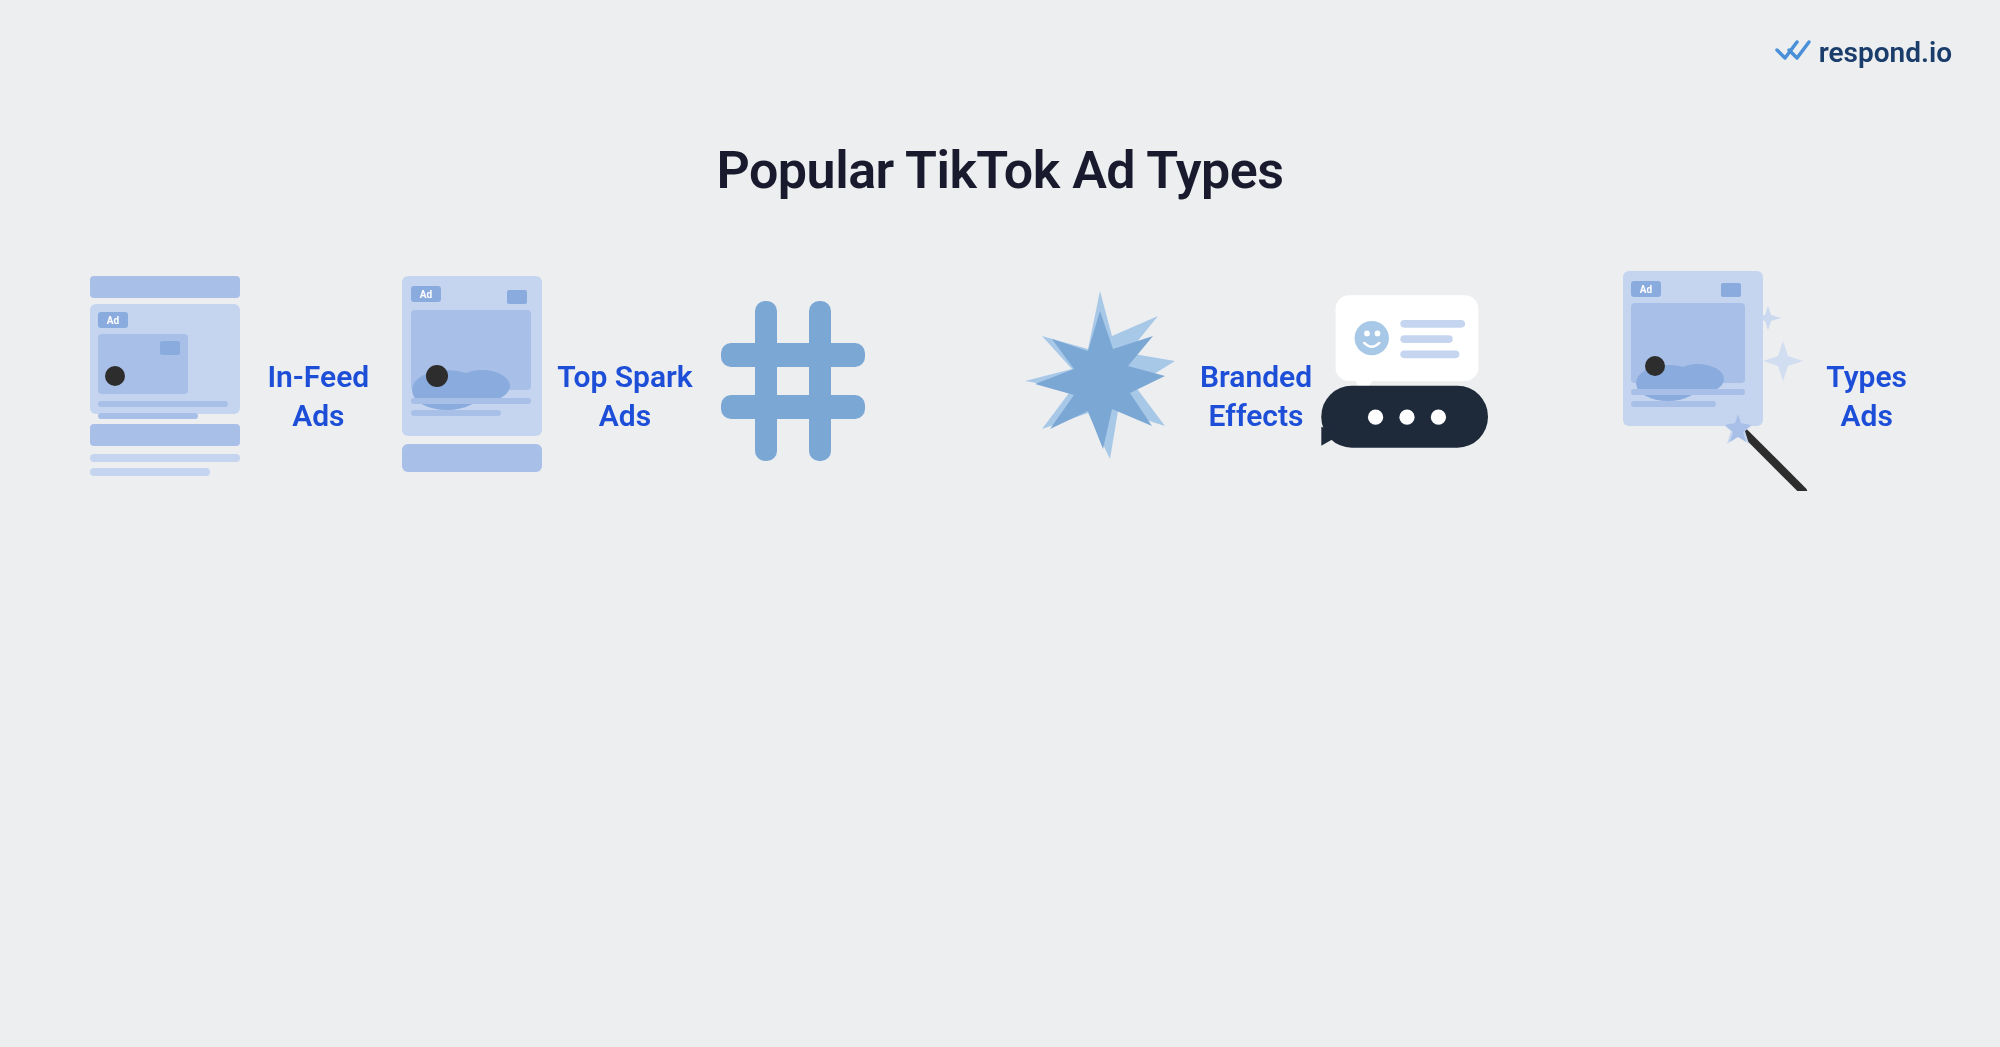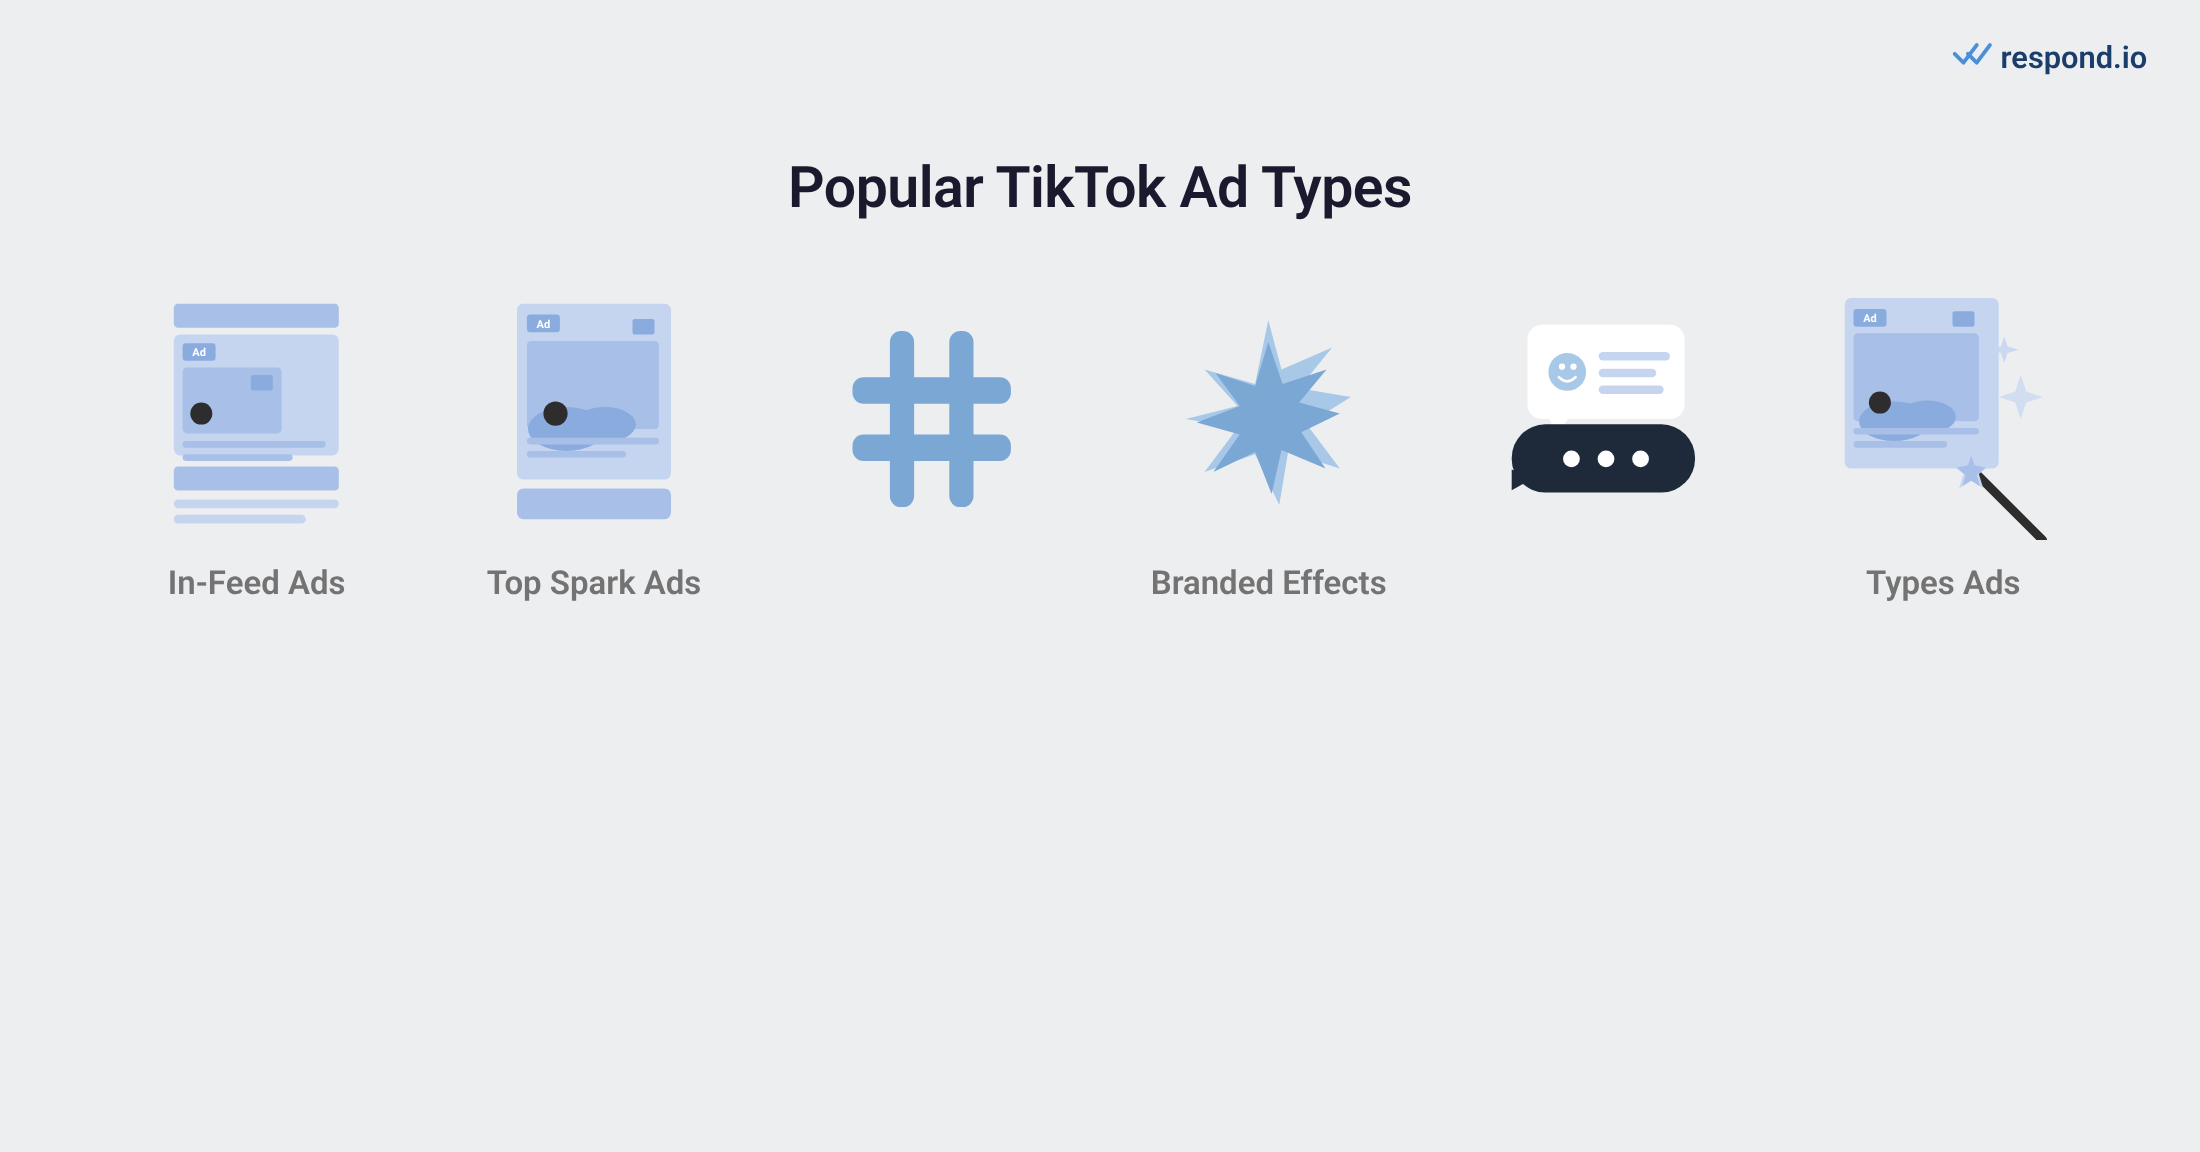--- a/index.html
+++ b/index.html
@@ -50,40 +50,40 @@
       align-items: flex-start;
       justify-content: center;
       gap: 0px;
       margin-top: 80px;
       width: 100%;
       padding: 0 80px;
     }
 
     .card {
       display: flex;
-      flex-direction: column;
+      flex-direction: row;
       align-items: center;
       width: 300px;
       flex: 1;
       max-width: 320px;
     }
 
     .card-icon {
       width: 200px;
       height: 200px;
       display: flex;
       align-items: center;
       justify-content: center;
       margin-bottom: 30px;
     }
 
     .card-label {
       font-size: 30px;
       font-weight: 600;
-      color: #737373;
+      color: #1d4ed8;
       text-align: center;
       line-height: 1.3;
     }
   </style>
 </head>
 <body>
 
 <div class="logo">
   <span class="logo-checkmark">
     <svg width="38" height="24" viewBox="0 0 38 24" fill="none">

